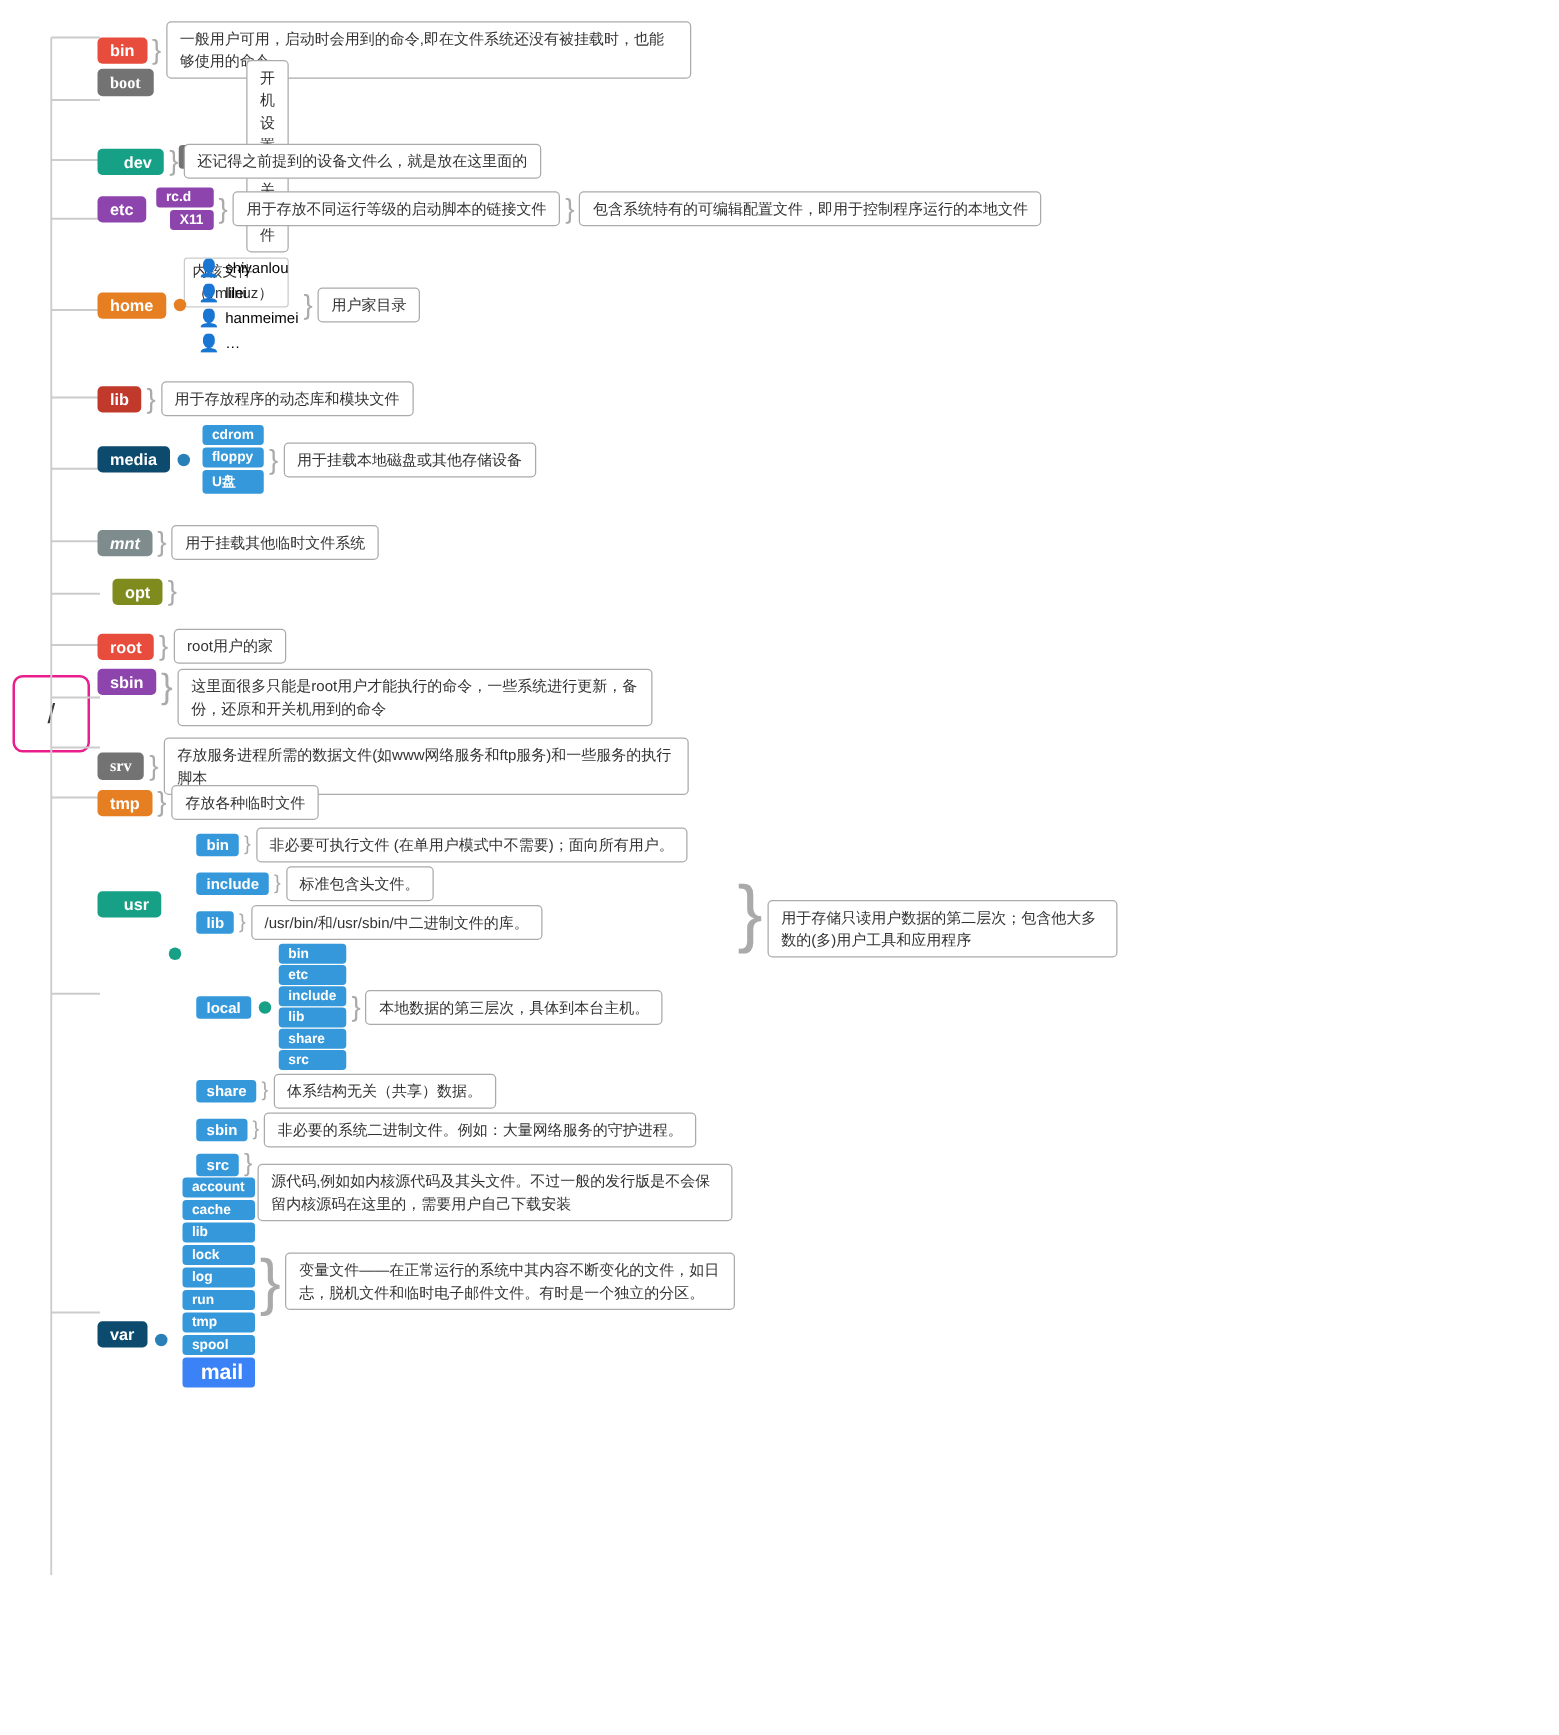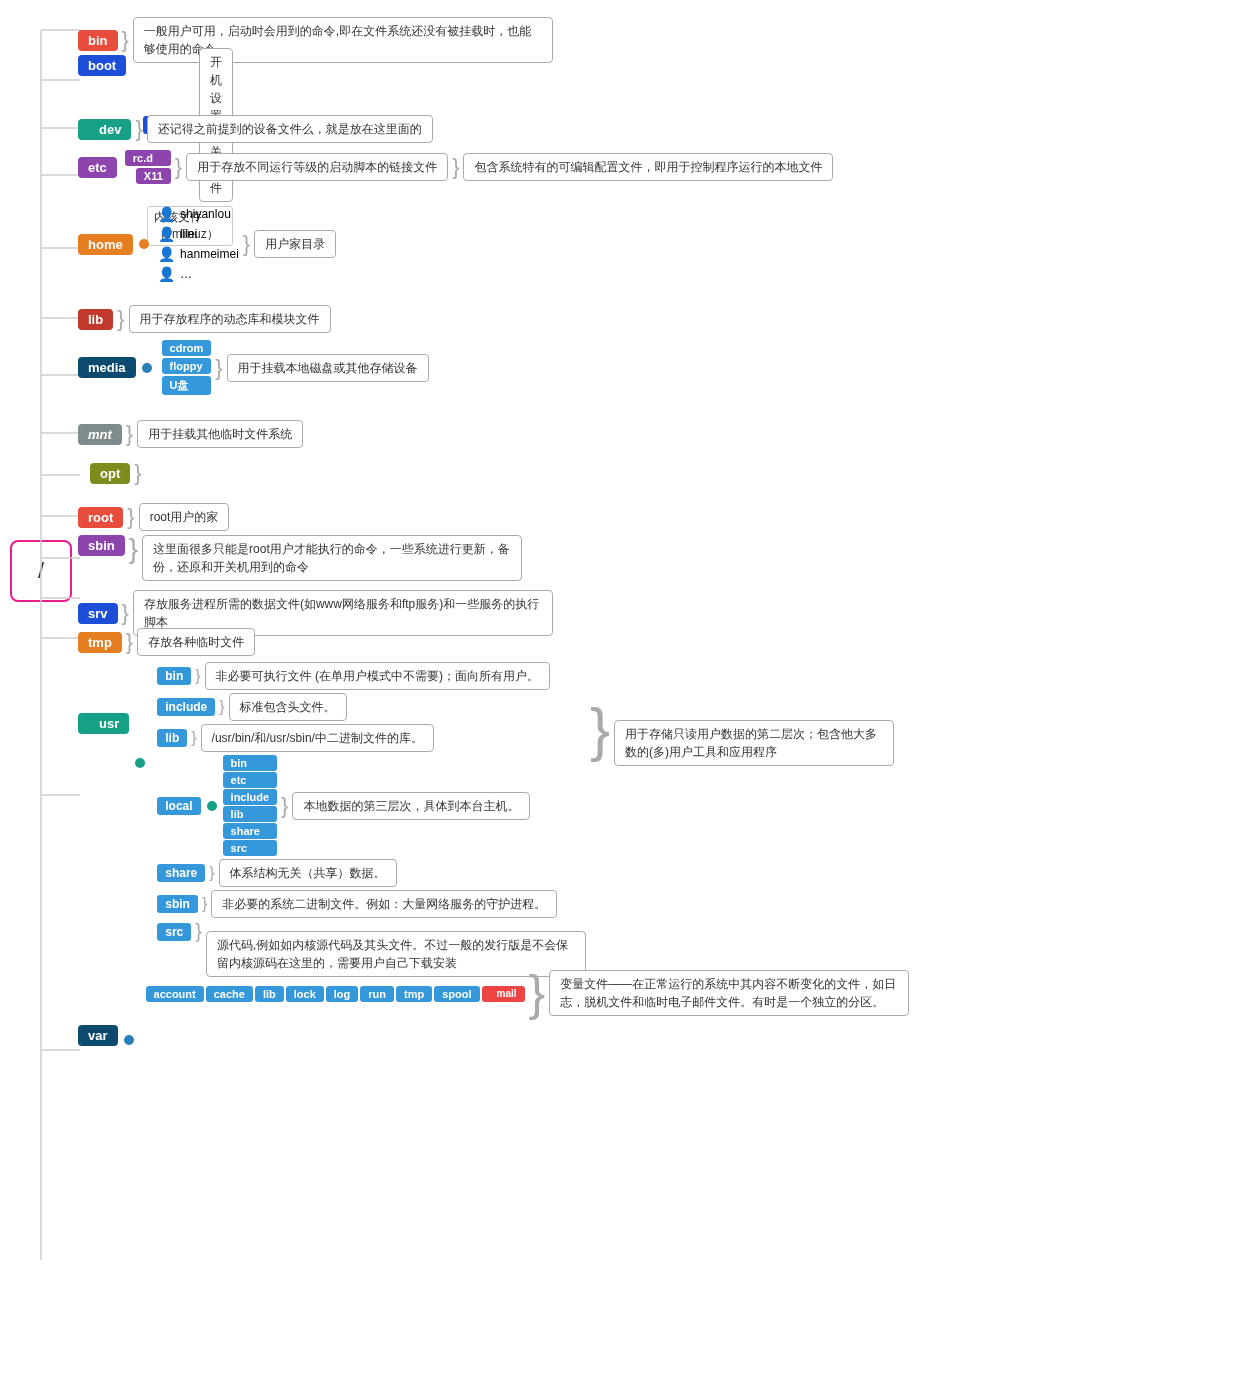--- a/index.html
+++ b/index.html
@@ -69,21 +69,21 @@
     
     .row {
       position: absolute;
       display: flex;
       align-items: center;
       gap: 4px;
     }
 
     
     .c-red { background-color: #e74c3c; }
-    .c-green { background-color: #1d4ed8; }
+    .c-green { background-color: #737373; font-family: Liberation Serif, serif; }
     .c-teal { background-color: #16a085; padding-left: 21px; }
     .c-purple { background-color: #8e44ad; }
     .c-orange { background-color: #e67e22; }
     .c-olive { background-color: #7f8c1d; }
     .c-magenta { background-color: #c0392b; }
     .c-gray { background-color: #7f8c8d; font-style: italic; }
     .c-indigo { background-color: #0c4a6e; }
     .desc-narrow { max-width: 300px; }
 
     
@@ -353,29 +353,29 @@
 
       <span class="bracket" style="font-size:60px; margin-top:40px; color:#aaa;">}</span>
       <span class="desc-box" style="max-width:280px; margin-top:60px;">用于存储只读用户数据的第二层次；包含他大多数的(多)用户工具和应用程序</span>
     </div>
   </div>
 
   <div style="position:absolute; top:940px; left:78px;">
     <div style="display:flex; align-items:center; gap:4px;">
       <span class="node-label c-indigo" style="margin-top:85px;">var</span>
       <span class="dot dot-blue" style="margin-top:93px;"></span>
-      <div style="display:flex; gap:2px; margin-left:6px; margin-top:2px;">
+      <div style="display:flex; flex-direction:column; gap:2px; margin-left:6px; margin-top:2px;">
         <span class="sub-label" style="background:#3498db; font-size:11px;">account</span>
         <span class="sub-label" style="background:#3498db; font-size:11px;">cache</span>
         <span class="sub-label" style="background:#3498db; font-size:11px;">lib</span>
         <span class="sub-label" style="background:#3498db; font-size:11px;">lock</span>
         <span class="sub-label" style="background:#3498db; font-size:11px;">log</span>
         <span class="sub-label" style="background:#3498db; font-size:11px;">run</span>
         <span class="sub-label" style="background:#3498db; font-size:11px;">tmp</span>
         <span class="sub-label" style="background:#3498db; font-size:11px;">spool</span>
-        <span class="sub-label" style="background:#ef4444; font-size:10px;padding-left:15px;">mail</span>
+        <span class="sub-label" style="background:#3b82f6; font-size:17px;padding-left:15px;">mail</span>
       </div>
       <span class="bracket" style="font-size:50px; color:#aaa;">}</span>
       <span class="desc-box" style="max-width:360px;">变量文件——在正常运行的系统中其内容不断变化的文件，如日志，脱机文件和临时电子邮件文件。有时是一个独立的分区。</span>
     </div>
   </div>
 
 </div>
 
 </body></html>

